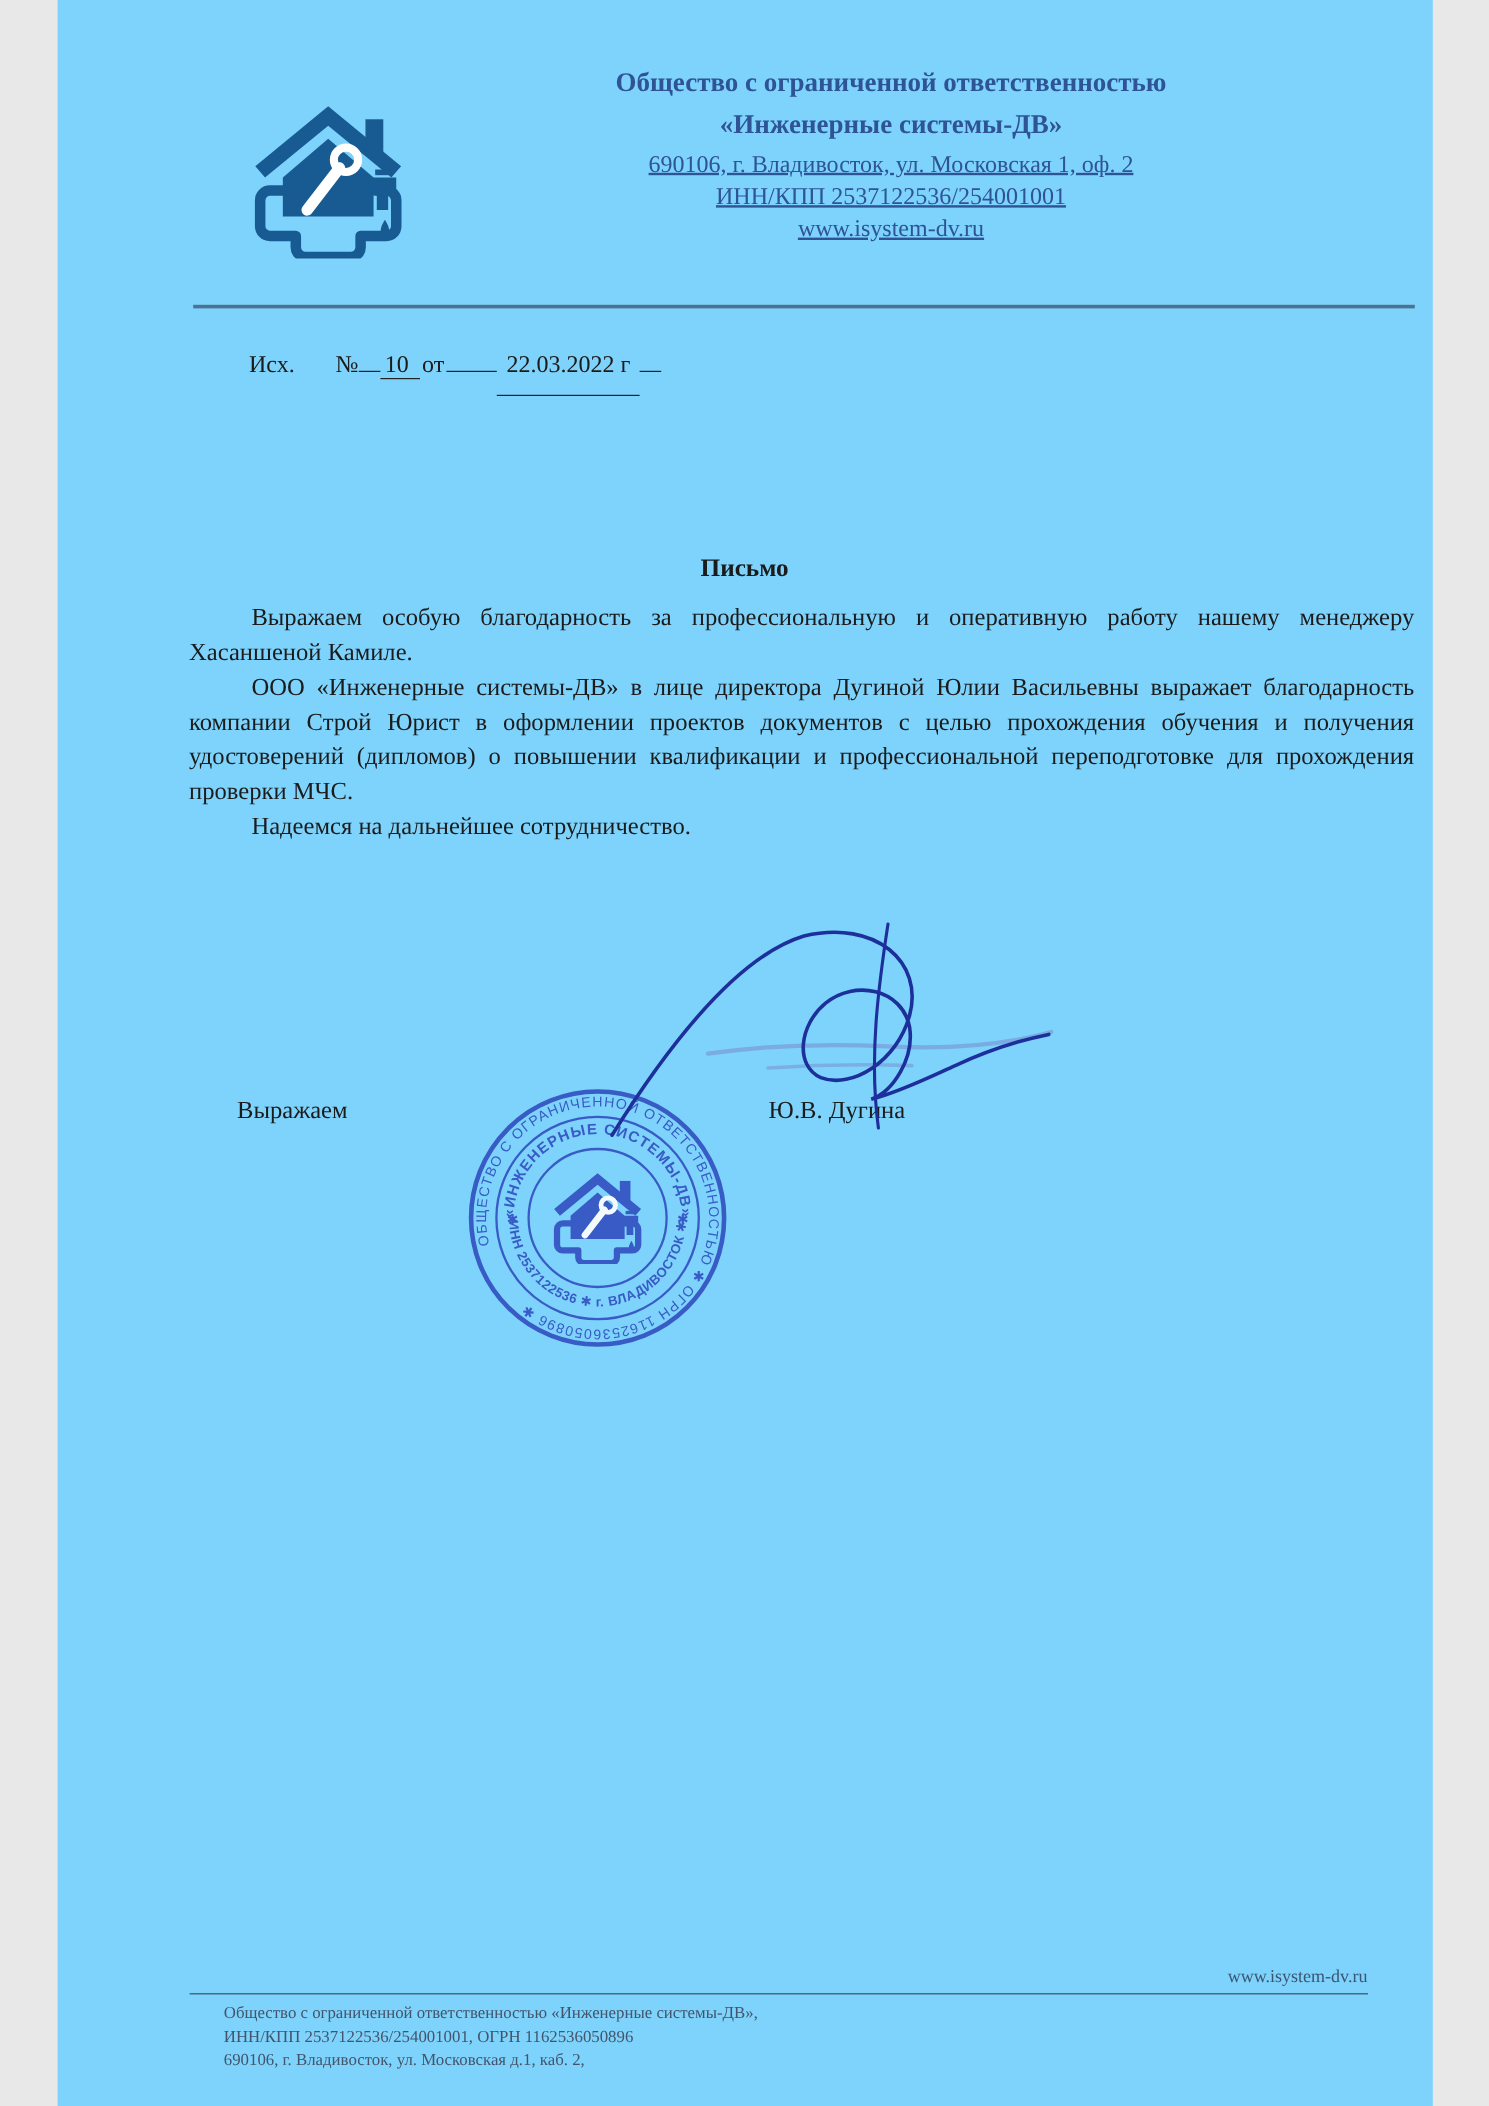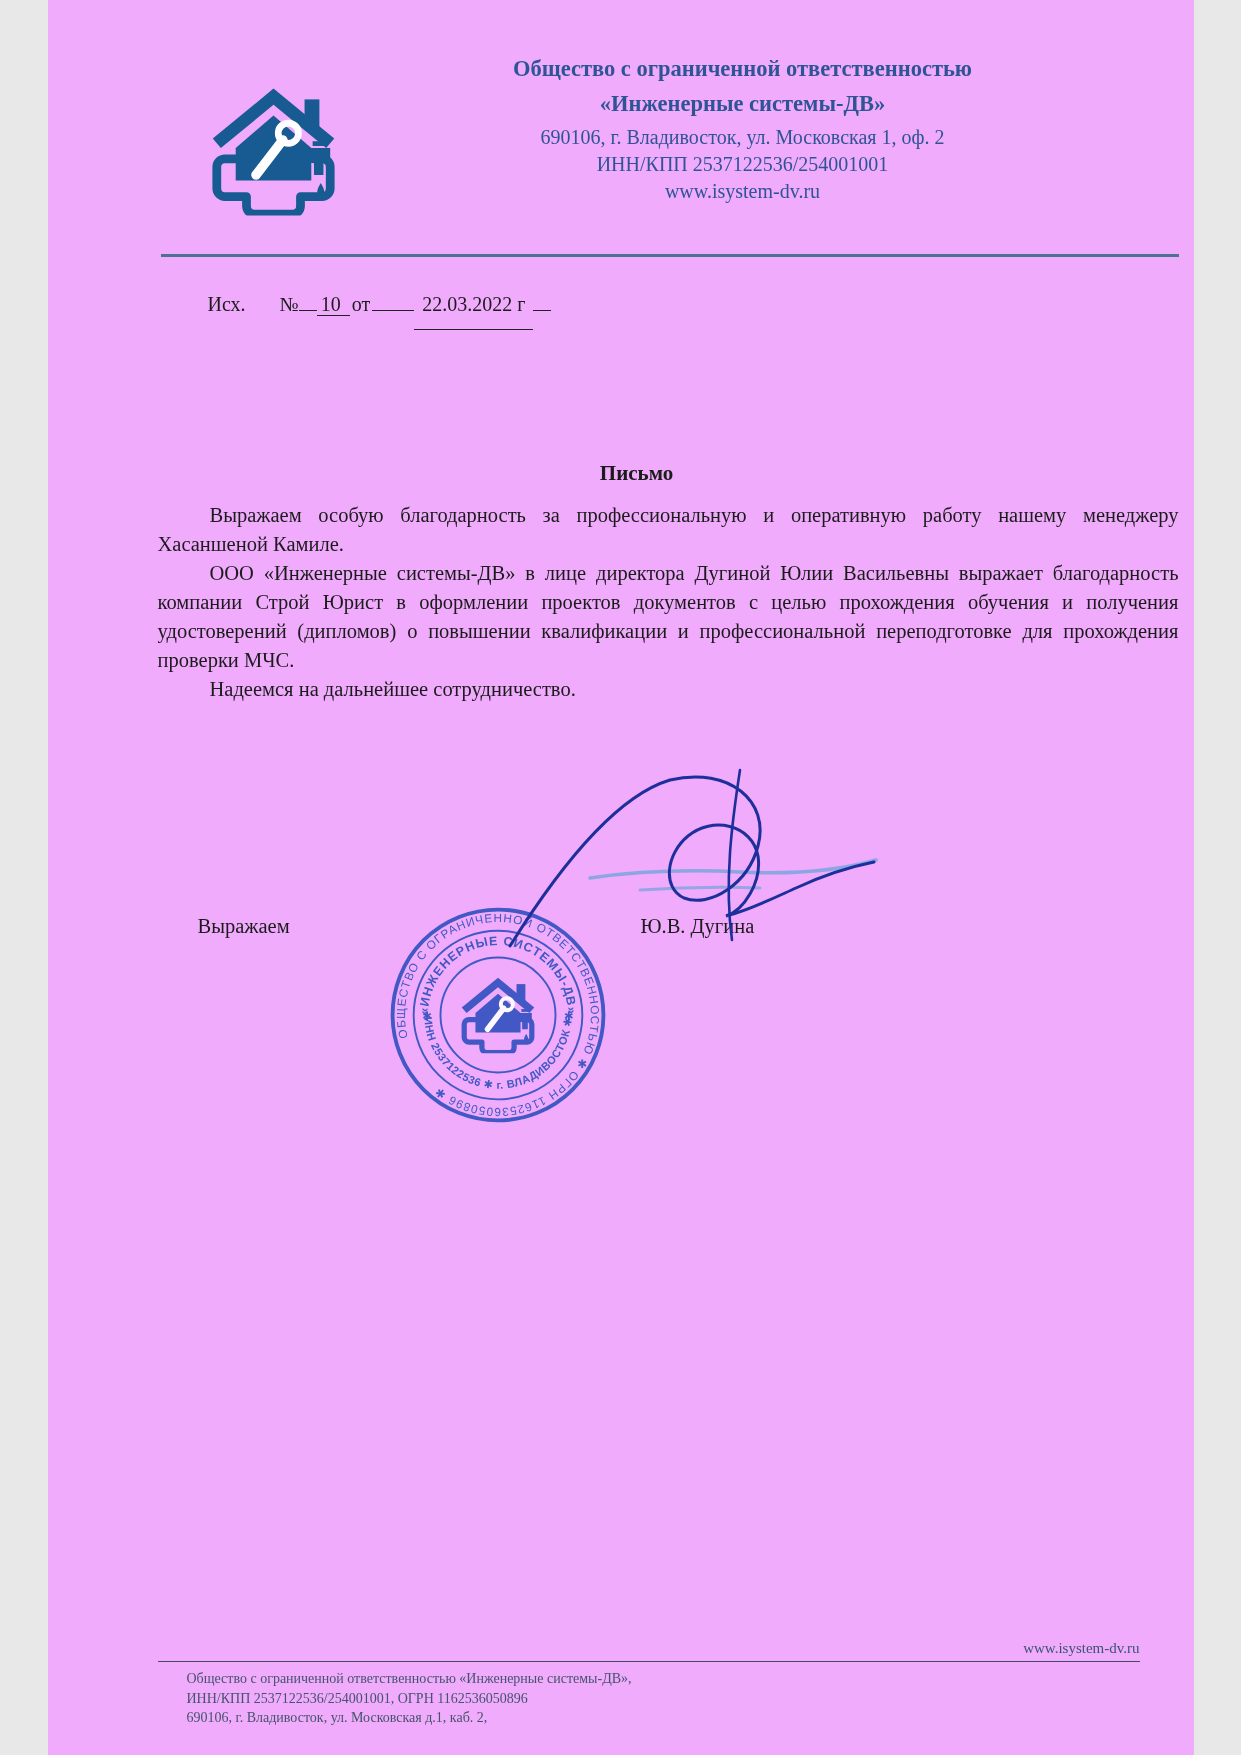--- a/index.html
+++ b/index.html
@@ -1,36 +1,36 @@
 <!DOCTYPE html>
 <html><head>
 <meta charset="utf-8">
 <style>
   html,body{margin:0;padding:0;background:#e8e8e8;}
   .page{
-    position:relative;width:1146px;height:1755px;margin:0 auto;background:#f0abfc;
+    position:relative;width:1146px;height:1755px;margin:0 auto;background:#7dd3fc;
     font-family:"Liberation Serif","DejaVu Serif",serif;color:#1b1b1b;overflow:hidden;
   }
   
   .logo{position:absolute;left:158px;top:72px;width:135px;height:152px;color:#175b92;}
   .header-text{position:absolute;left:300px;top:54px;width:790px;text-align:center;color:#2F5496;}
   .header-text .h-bold{font-size:22.5px;font-weight:bold;line-height:30px;margin:0 0 5px 0;}
-  .header-text .h-line{font-size:20px;line-height:27px;margin:0;}
+  .header-text .h-line{font-size:20px;line-height:27px;margin:0;text-decoration:underline;}
   .header-rule{position:absolute;left:113px;top:254px;width:1018px;border-top:3px solid #4a7392;}
   
   .ref-line{position:absolute;left:160px;top:293px;font-size:20px;white-space:nowrap;}
   .ref-line .ref-label{display:inline-block;margin-right:34px;}
   .u{display:inline-block;border-bottom:1.2px solid #222;line-height:22px;}
   .u.blank18{width:18px;}
   .u.blank42{width:42px;}
   .u.num{padding:0 9px 0 4px;}
   .u.date{padding:0 8px 14px 8px;text-align:center;}
   .ref-from{display:inline-block;padding:0 2px 0 2px;}
   
-  .letter-title{position:absolute;left:16px;top:461px;width:100%;text-align:center;
+  .letter-title{position:absolute;left:0;top:461px;width:100%;text-align:center;
     font-size:21px;font-weight:bold;}
   .body-text{position:absolute;left:110px;top:501px;width:1021px;font-size:20.5px;
     line-height:29px;text-align:justify;}
   .body-text p{margin:0;text-indent:52px;}
   
   .sign-position{position:absolute;left:150px;top:915px;font-size:20.5px;}
   .sign-name{position:absolute;left:593px;top:915px;font-size:20.5px;}
   .stamp{position:absolute;left:335px;top:900px;width:230px;height:230px;opacity:.92;}
   .signature{position:absolute;left:392px;top:762px;width:440px;height:190px;}
   

